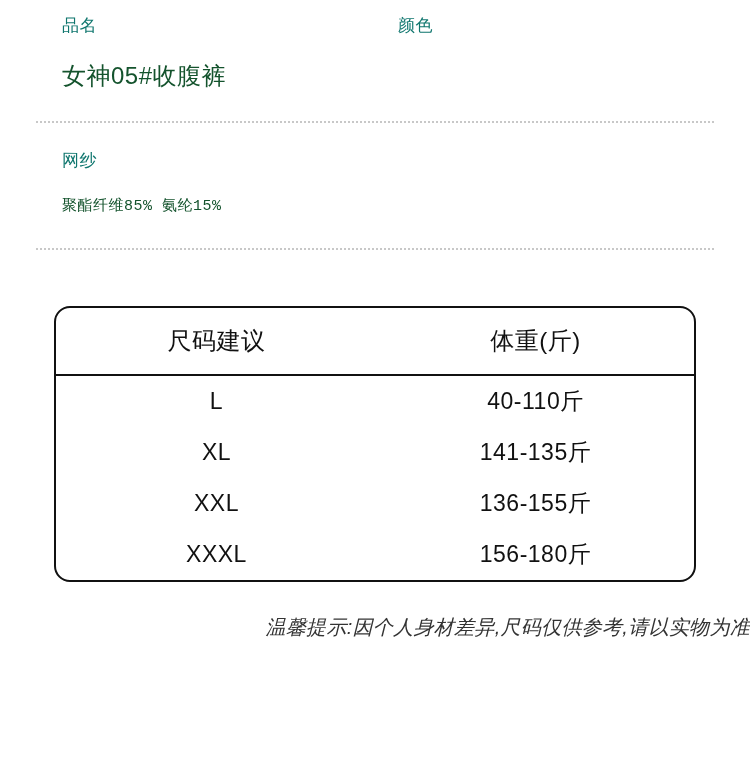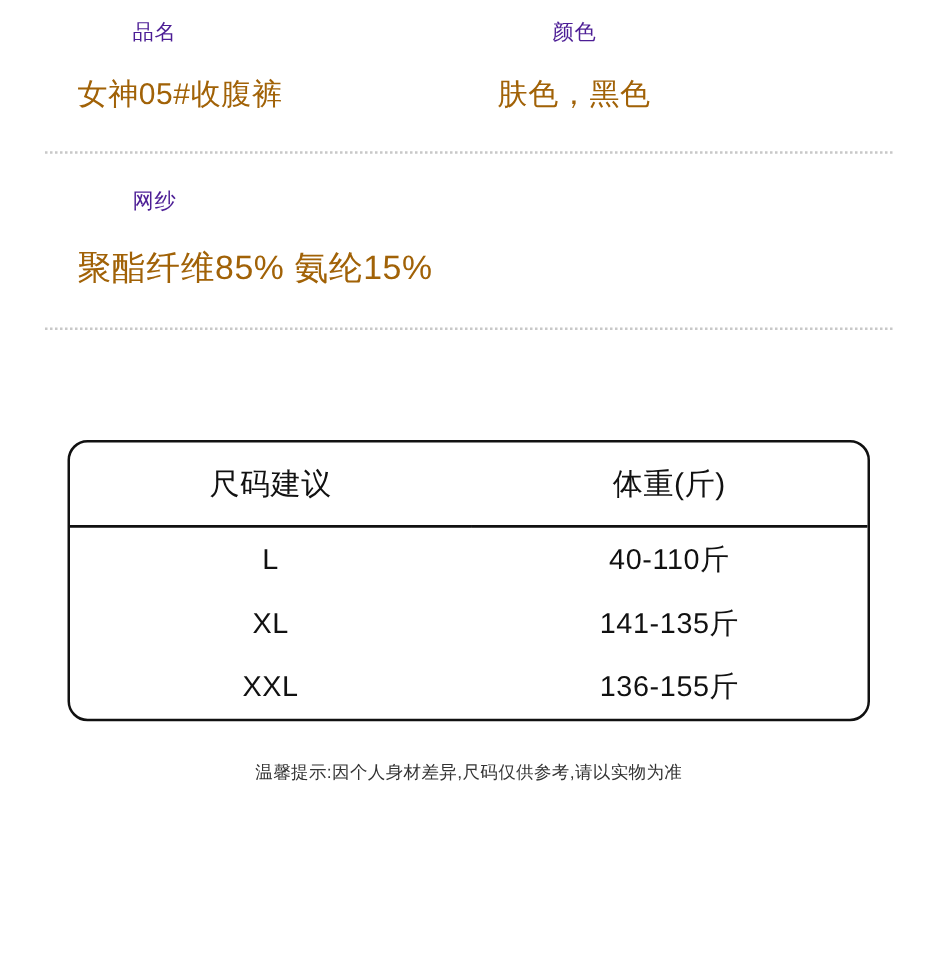--- a/index.html
+++ b/index.html
@@ -28,51 +28,50 @@
     padding: 0 0 0 0;
   }
   .spec-col {
     box-sizing: border-box;
   }
   .spec-col.left  { width: 350px; padding-left: 62px; }
   .spec-col.right { width: 400px; padding-left: 48px; }
 
   .spec-label {
     font-size: 17px;
-    color: #4c1d95;
+    color: #0f766e;
     letter-spacing: 0.5px;
     line-height: 1.2;
-    margin-left: 44px;
   }
   .spec-value {
     font-size: 24px;
-    color: #a16207;
+    color: #14532d;
     letter-spacing: 0.5px;
     line-height: 1.2;
     margin-top: 26px;
   }
 
   .row-1 { padding-top: 16px; }
   .row-1 .spec-label { margin-bottom: 22px; }
 
   .divider {
     border-top: 2px dotted #c8c8c8;
     margin: 0 36px;
     height: 0;
   }
   .divider-1 { margin-top: 30px; }
   .divider-2 { margin-top: 32px; }
 
   .row-2 { padding-top: 28px; gap: 36px; }
   .row-2 .spec-label { font-size: 17px; margin-bottom: 20px; }
-  .row-2 .spec-value { font-size: 27px; }
+  .row-2 .spec-value { font-size: 15px; font-family: Liberation Mono, monospace; }
 
   
   .table-wrap {
-    margin: 88px auto 0 auto;
+    margin: 56px auto 0 auto;
     width: 642px;
     border: 2px solid #111111;
     border-radius: 16px;
     overflow: hidden;
     box-sizing: border-box;
   }
   .size-table {
     width: 100%;
     border-collapse: collapse;
     table-layout: fixed;
@@ -90,39 +89,39 @@
     color: #111111;
     height: 49px;
     text-align: center;
     letter-spacing: 0.5px;
   }
   .size-table th:first-child,
   .size-table td:first-child { width: 50%; }
 
   .note {
     margin-top: 32px;
-    text-align: center;
-    font-size: 14px;
+    text-align: right;
+    font-size: 20px;
     color: #333333;
     letter-spacing: 0.3px;
+    font-style: italic;
   }
 </style>
 </head>
 <body>
 
 <div class="page">
 
   <div class="spec-block row-1">
     <div class="spec-col left">
       <div class="spec-label">品名</div>
       <div class="spec-value">女神05#收腹裤</div>
     </div>
     <div class="spec-col right">
       <div class="spec-label">颜色</div>
-      <div class="spec-value">肤色，黑色</div>
     </div>
   </div>
 
   <div class="divider divider-1"></div>
 
   <div class="spec-block row-2">
     <div class="spec-col left">
       <div class="spec-label">网纱</div>
       <div class="spec-value">聚酯纤维85%  氨纶15%</div>
     </div>
@@ -144,19 +143,23 @@
           <td>40-110斤</td>
         </tr>
         <tr>
           <td>XL</td>
           <td>141-135斤</td>
         </tr>
         <tr>
           <td>XXL</td>
           <td>136-155斤</td>
         </tr>
+        <tr>
+          <td>XXXL</td>
+          <td>156-180斤</td>
+        </tr>
       </tbody>
     </table>
   </div>
 
   <div class="note">温馨提示:因个人身材差异,尺码仅供参考,请以实物为准</div>
 
 </div>
 
 </body></html>

